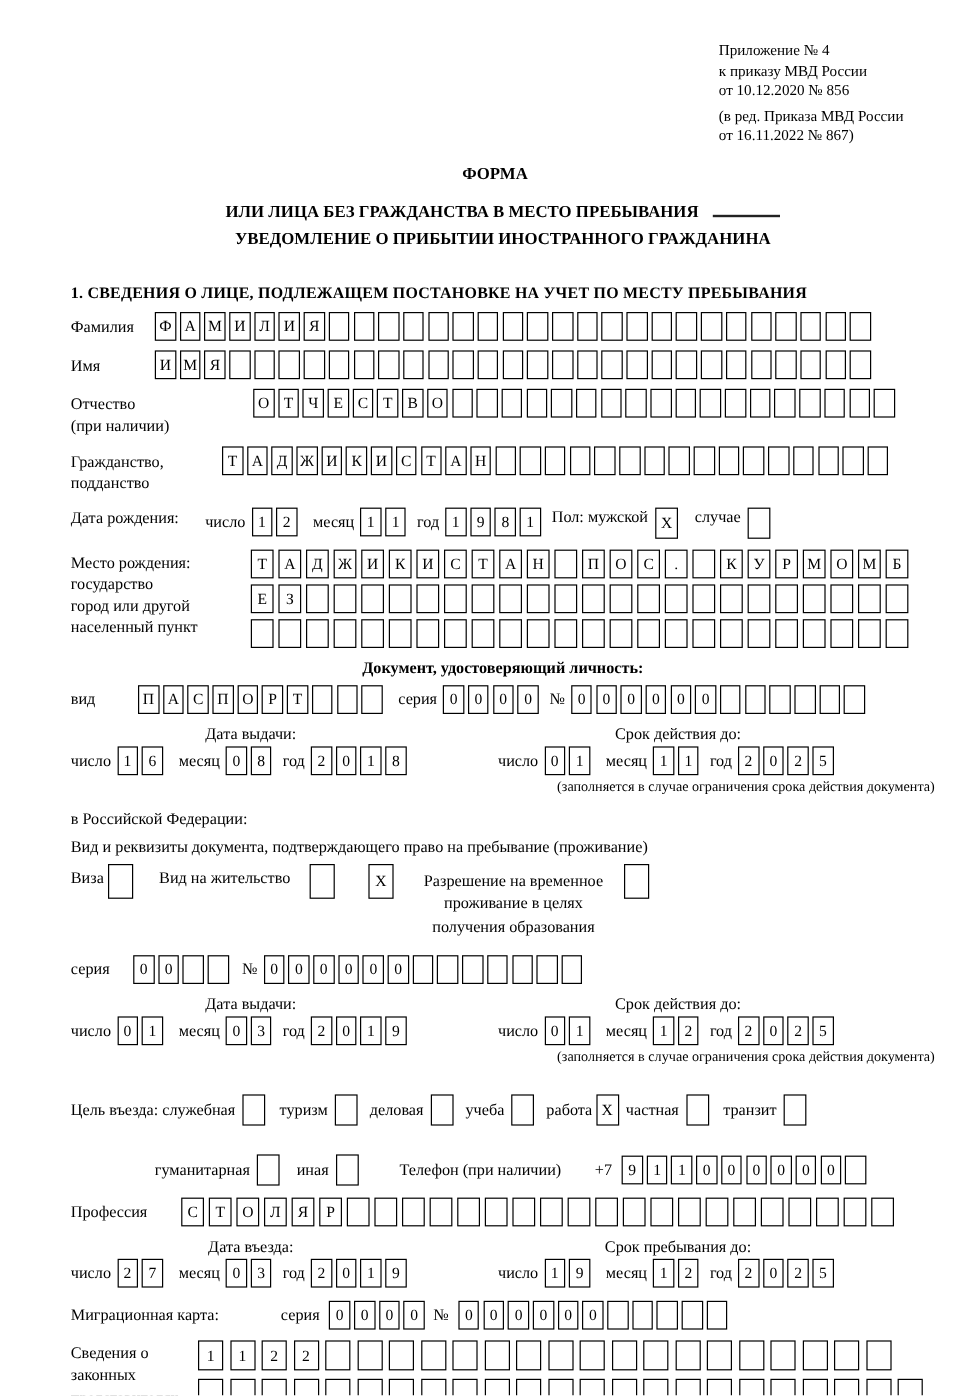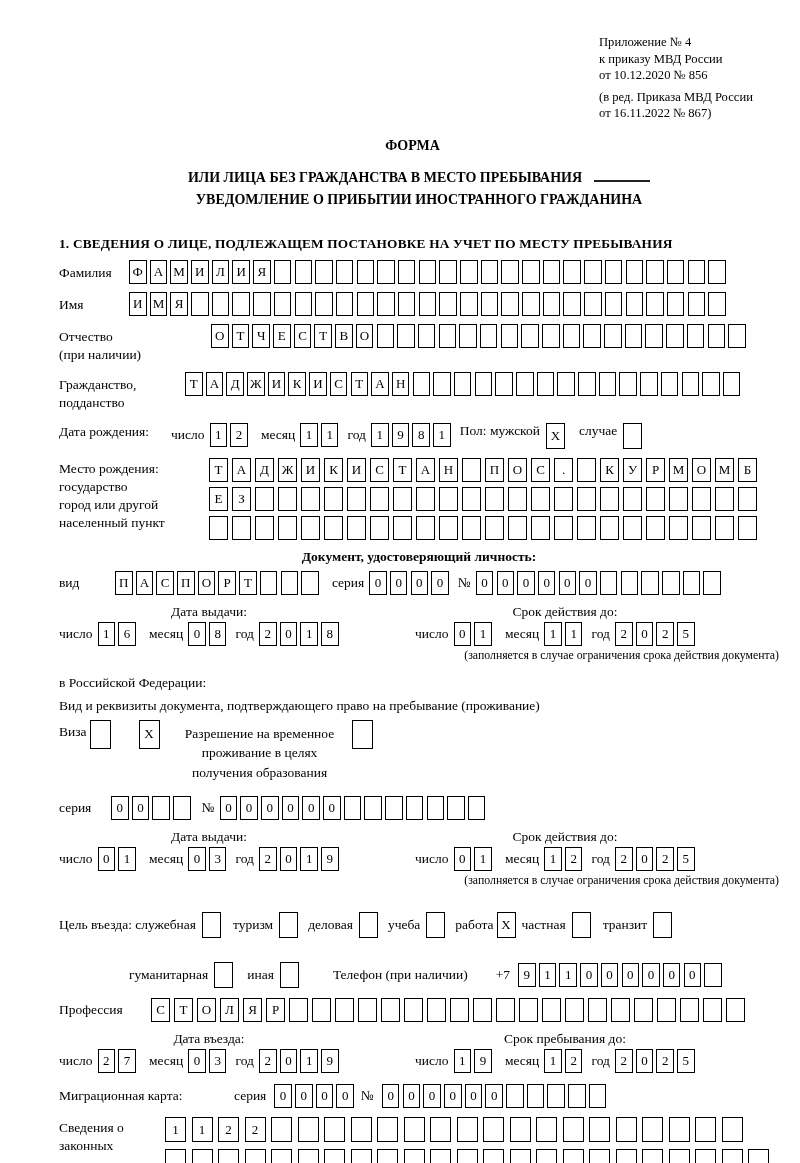--- a/index.html
+++ b/index.html
@@ -424,20 +424,24 @@
   <div class="intro">
     <div>в Российской Федерации:</div>
     <div>Вид и реквизиты документа, подтверждающего право на пребывание (проживание)</div>
   </div>
 
   <div class="opts">
     <div class="opt">
       <span class="ol">Виза</span>
       <span class="cb cb-lg" style="margin-left:3px"></span>
     </div>
+    <div class="opt" style="margin-left:22px">
+      <span class="ol">Вид на жительство</span>
+      <span class="cb cb-lg" style="margin-left:16px"></span>
+    </div>
     <div class="opt" style="margin-left:20px">
       <span class="cb cb-lg" style="margin-left:8px">X</span>
     </div>
     <div class="opt" style="margin-left:14px">
       <span class="ol c" style="width:172px">Разрешение на временное проживание в целях получения образования</span>
       <span class="cb cb-lg" style="margin-left:6px"></span>
     </div>
   </div>
 
   <div class="row" style="align-items:center;margin-top:14px">

